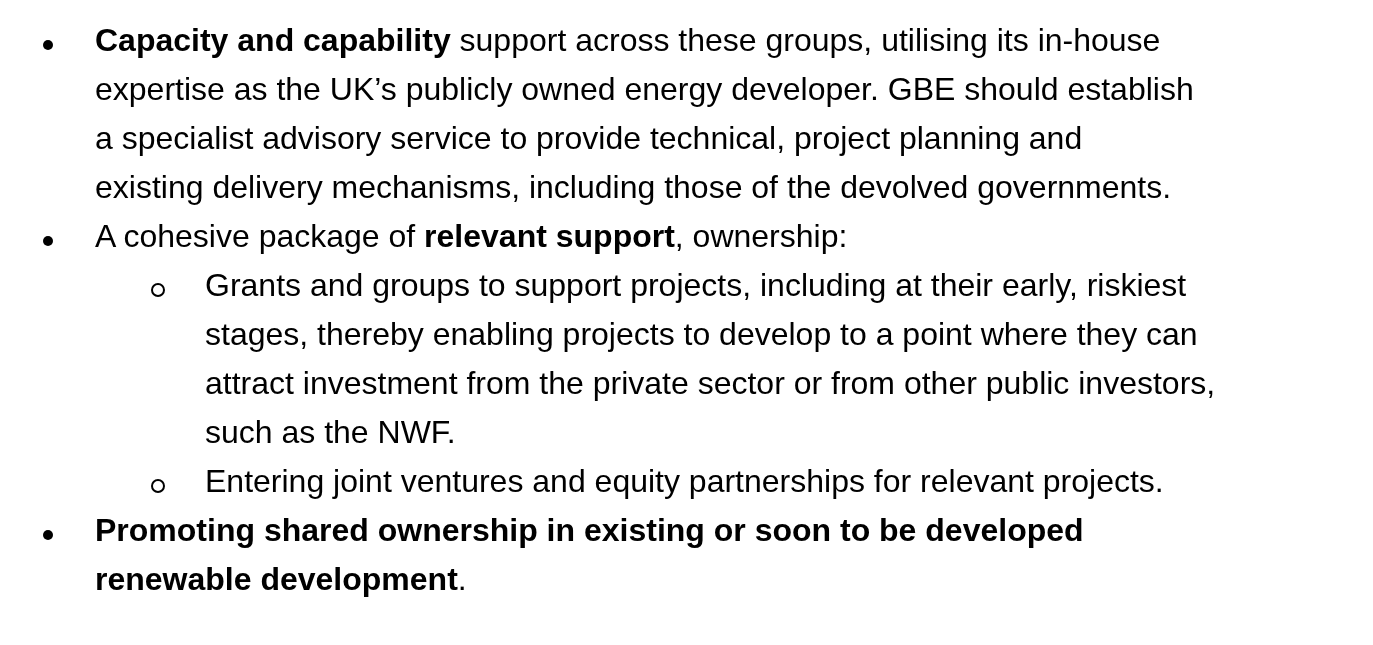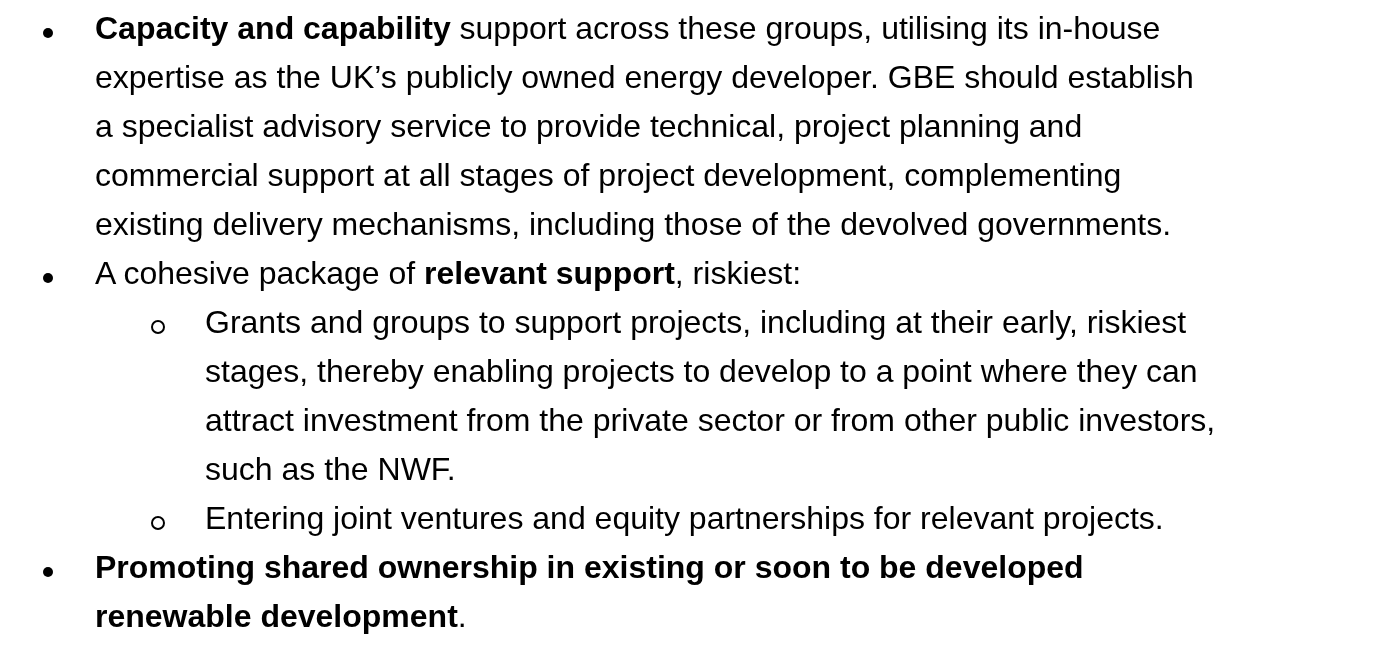--- a/index.html
+++ b/index.html
@@ -11,21 +11,21 @@
     width: 1373px;
     height: 645px;
     overflow: hidden;
     font-family: "Liberation Sans", sans-serif;
     font-size: 32px;
     line-height: 49px;
     color: #000000;
   }
   .page {
     position: relative;
-    padding-top: 4px;
+    padding-top: 16px;
     width: 1373px;
   }
   .item {
     position: relative;
   }
   .item.level-1 { padding-left: 95px; }
   .item.level-2 { padding-left: 205px; }
   .marker {
     position: absolute;
     box-sizing: border-box;
@@ -56,26 +56,25 @@
 </head>
 <body>
 
 <main class="page">
   <div id="bullet-list">
       <div class="item level-1">
         <span class="marker disc"></span>
         <div class="line"><span class="seg b">Capacity and capability</span><span class="seg"> support across these groups, utilising its in-house</span></div>
         <div class="line"><span class="seg">expertise as the UK’s publicly owned energy developer. GBE should establish</span></div>
         <div class="line"><span class="seg">a specialist advisory service to provide technical, project planning and</span></div>
-        <div class="line"><span class="seg">commercial support at all stages of project development, complementing</span></div>
         <div class="line"><span class="seg">existing delivery mechanisms, including those of the devolved governments.</span></div>
       </div>
       <div class="item level-1">
         <span class="marker disc"></span>
-        <div class="line"><span class="seg">A cohesive package of </span><span class="seg b">relevant support</span><span class="seg">, riskiest:</span></div>
+        <div class="line"><span class="seg">A cohesive package of </span><span class="seg b">relevant support</span><span class="seg">, ownership:</span></div>
       </div>
       <div class="item level-2">
         <span class="marker circle"></span>
         <div class="line"><span class="seg">Grants and groups to support projects, including at their early, riskiest</span></div>
         <div class="line"><span class="seg">stages, thereby enabling projects to develop to a point where they can</span></div>
         <div class="line"><span class="seg">attract investment from the private sector or from other public investors,</span></div>
         <div class="line"><span class="seg">such as the NWF.</span></div>
       </div>
       <div class="item level-2">
         <span class="marker circle"></span>

